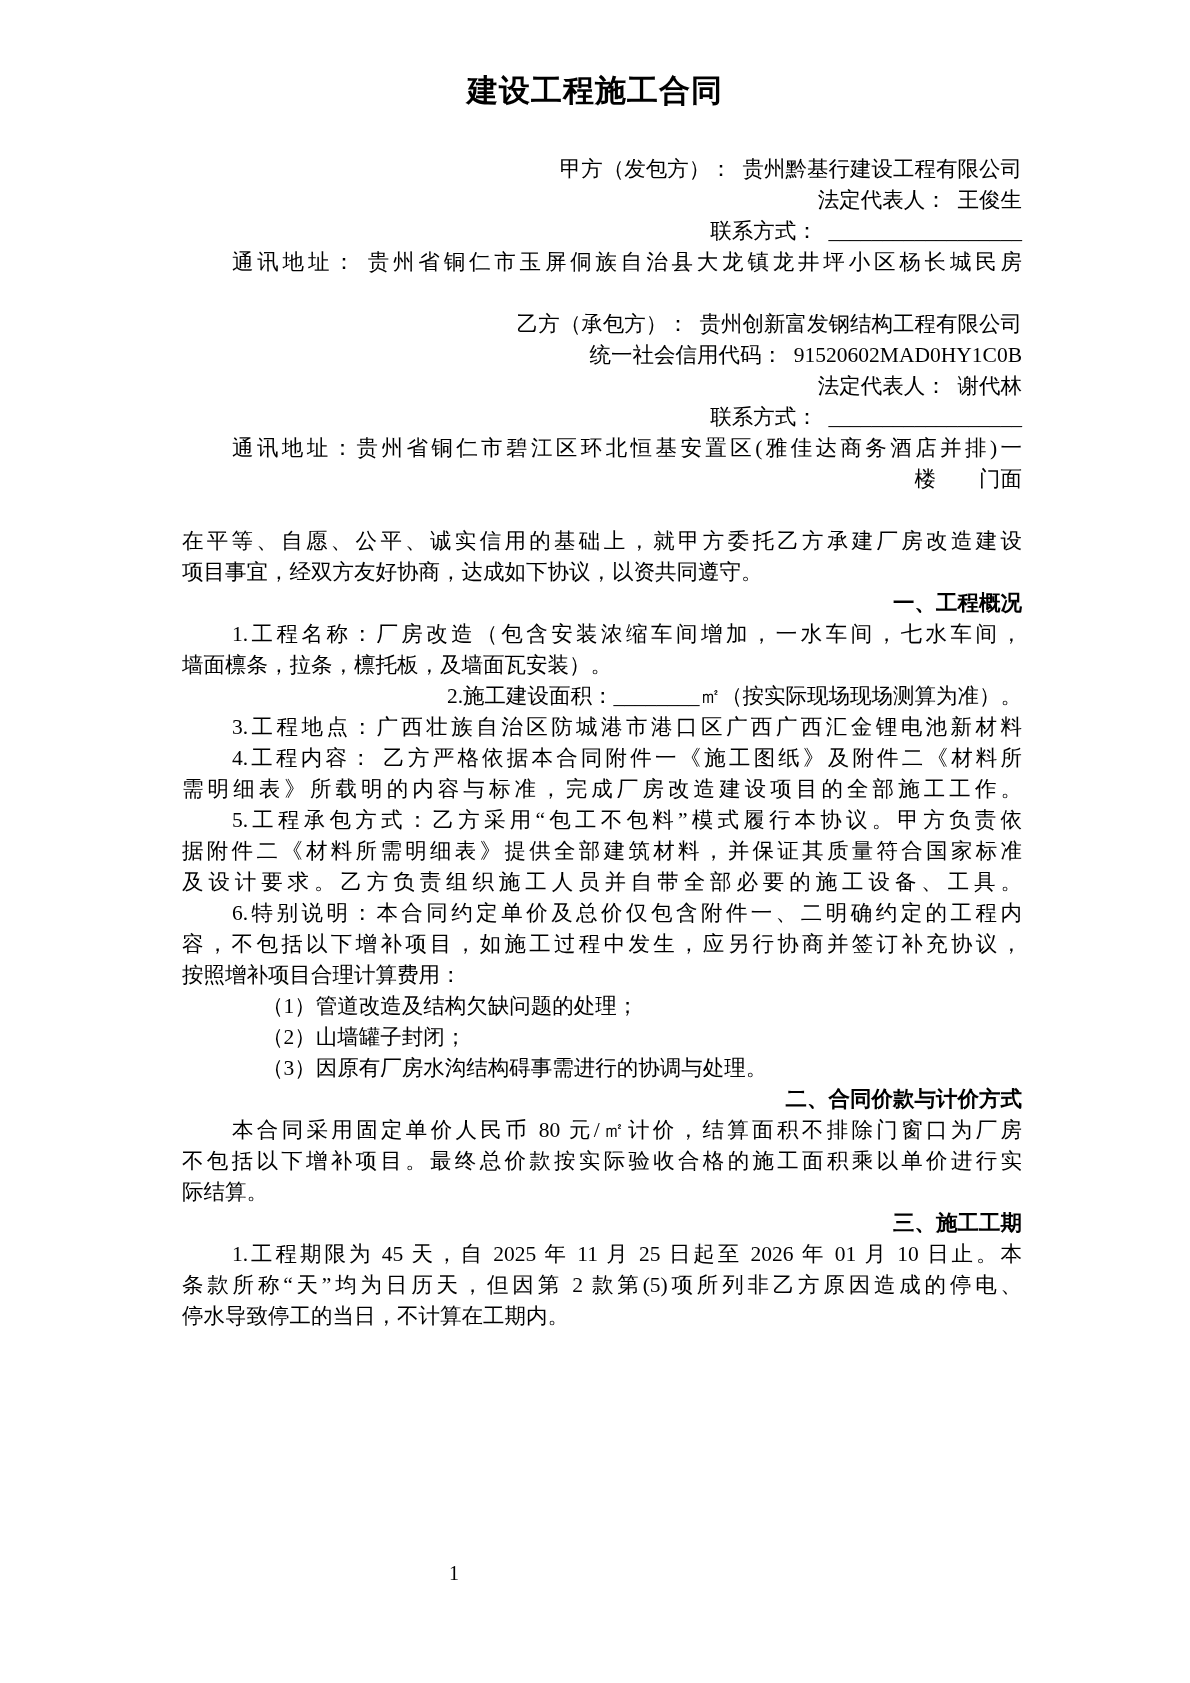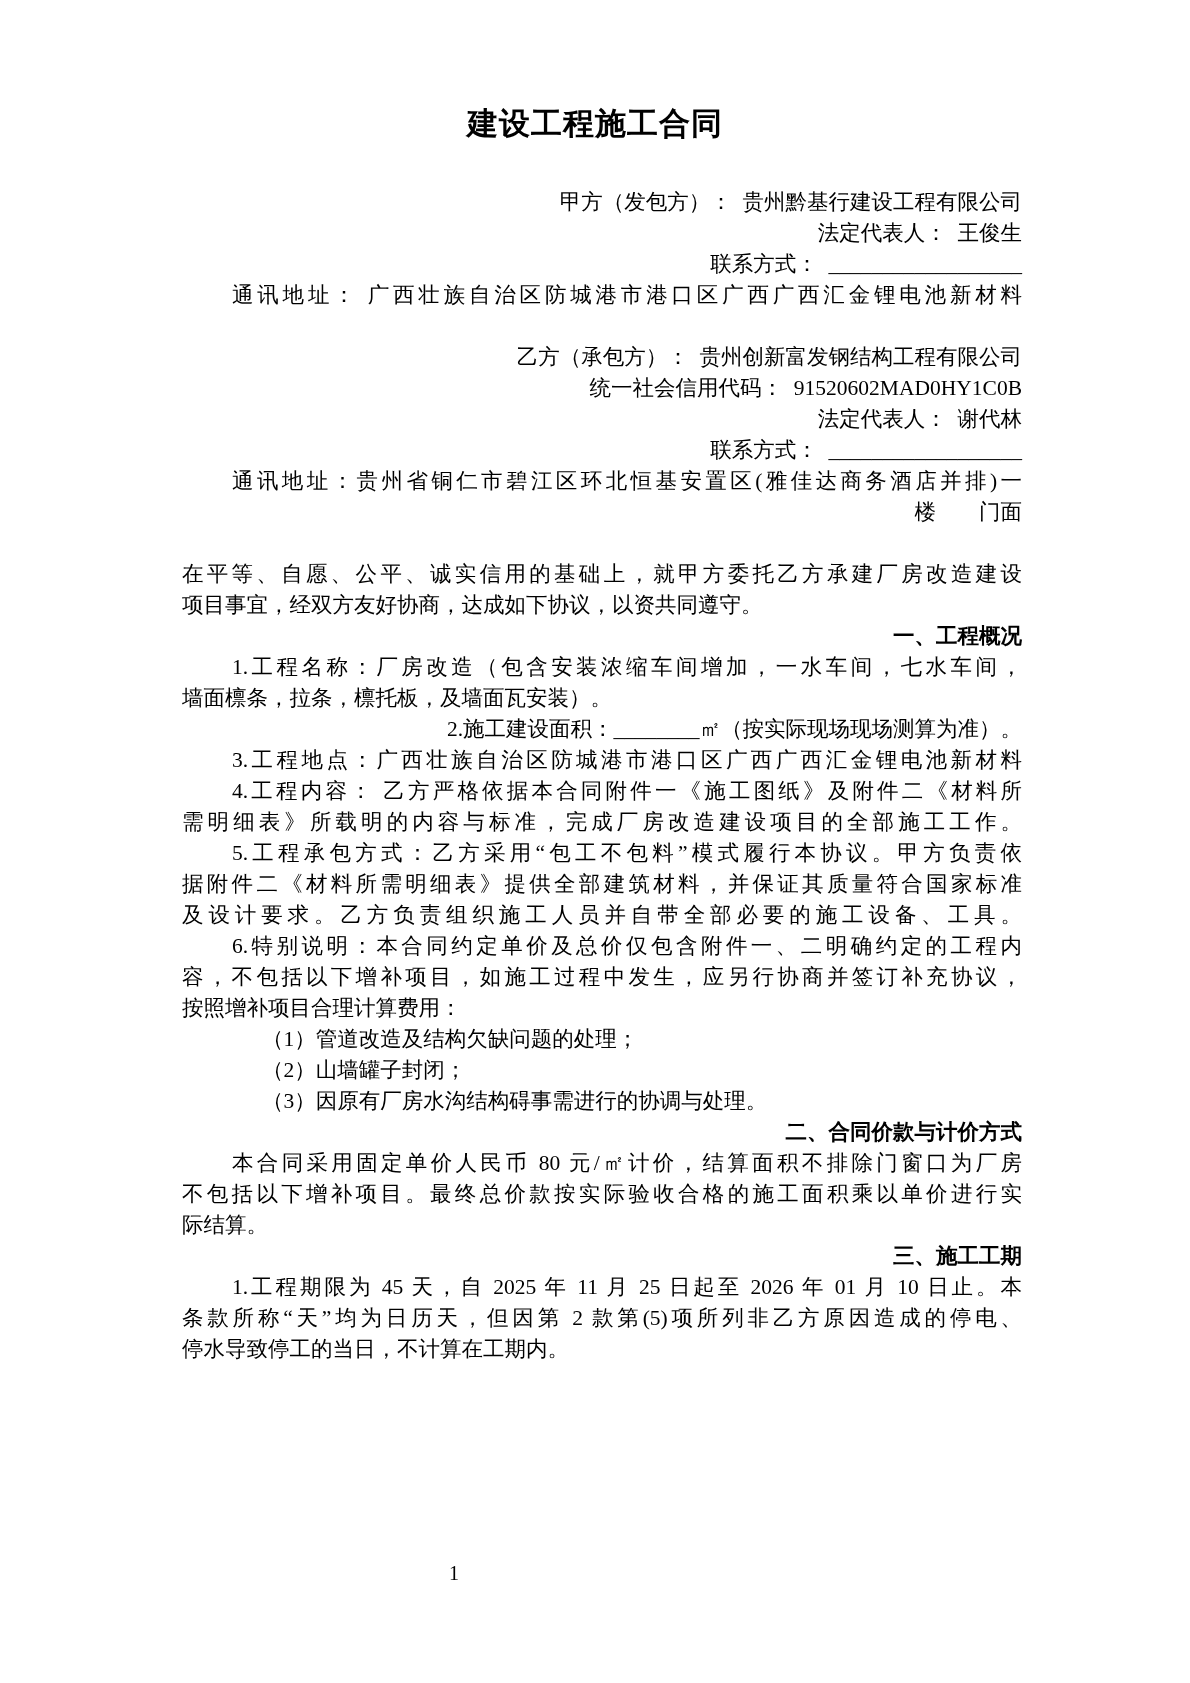--- a/index.html
+++ b/index.html
@@ -10,21 +10,21 @@
     font-family: "Liberation Serif", "DejaVu Serif", serif;
   }
   .page {
     position: relative;
     width: 1190px;
     height: 1683px;
     background: #ffffff;
     overflow: hidden;
   }
   .doc-title {
-    margin-top: 107px;
+    margin-top: 74px;
     text-align: center;
     font-size: 31px;
     line-height: 34px;
     font-weight: bold;
     letter-spacing: 1px;
   }
   .content {
     margin-top: 46px;
     margin-left: 182px;
     width: 840px;
@@ -58,21 +58,21 @@
 
 <div class="page">
 
   <div class="doc-title">建设工程施工合同</div>
 
   <div class="content">
 
     <div class="line indent">甲方（发包方）：  贵州黔基行建设工程有限公司</div>
     <div class="line indent">法定代表人：  王俊生</div>
     <div class="line indent">联系方式：  __________________</div>
-    <div class="line indent full">通讯地址：  广西壮族自治区防城港市港口区广西广西汇金锂电池新材料</div>
+    <div class="line indent full">通讯地址：  贵州省铜仁市玉屏侗族自治县大龙镇龙井坪小区杨长城民房</div>
 
     <div class="line blank"></div>
 
     <div class="line indent">乙方（承包方）：  贵州创新富发钢结构工程有限公司</div>
     <div class="line indent">统一社会信用代码：  91520602MAD0HY1C0B</div>
     <div class="line indent">法定代表人：  谢代林</div>
     <div class="line indent">联系方式：  __________________</div>
     <div class="line indent full">通讯地址：贵州省铜仁市碧江区环北恒基安置区(雅佳达商务酒店并排)一</div>
     <div class="line indent">楼　　门面</div>
 

